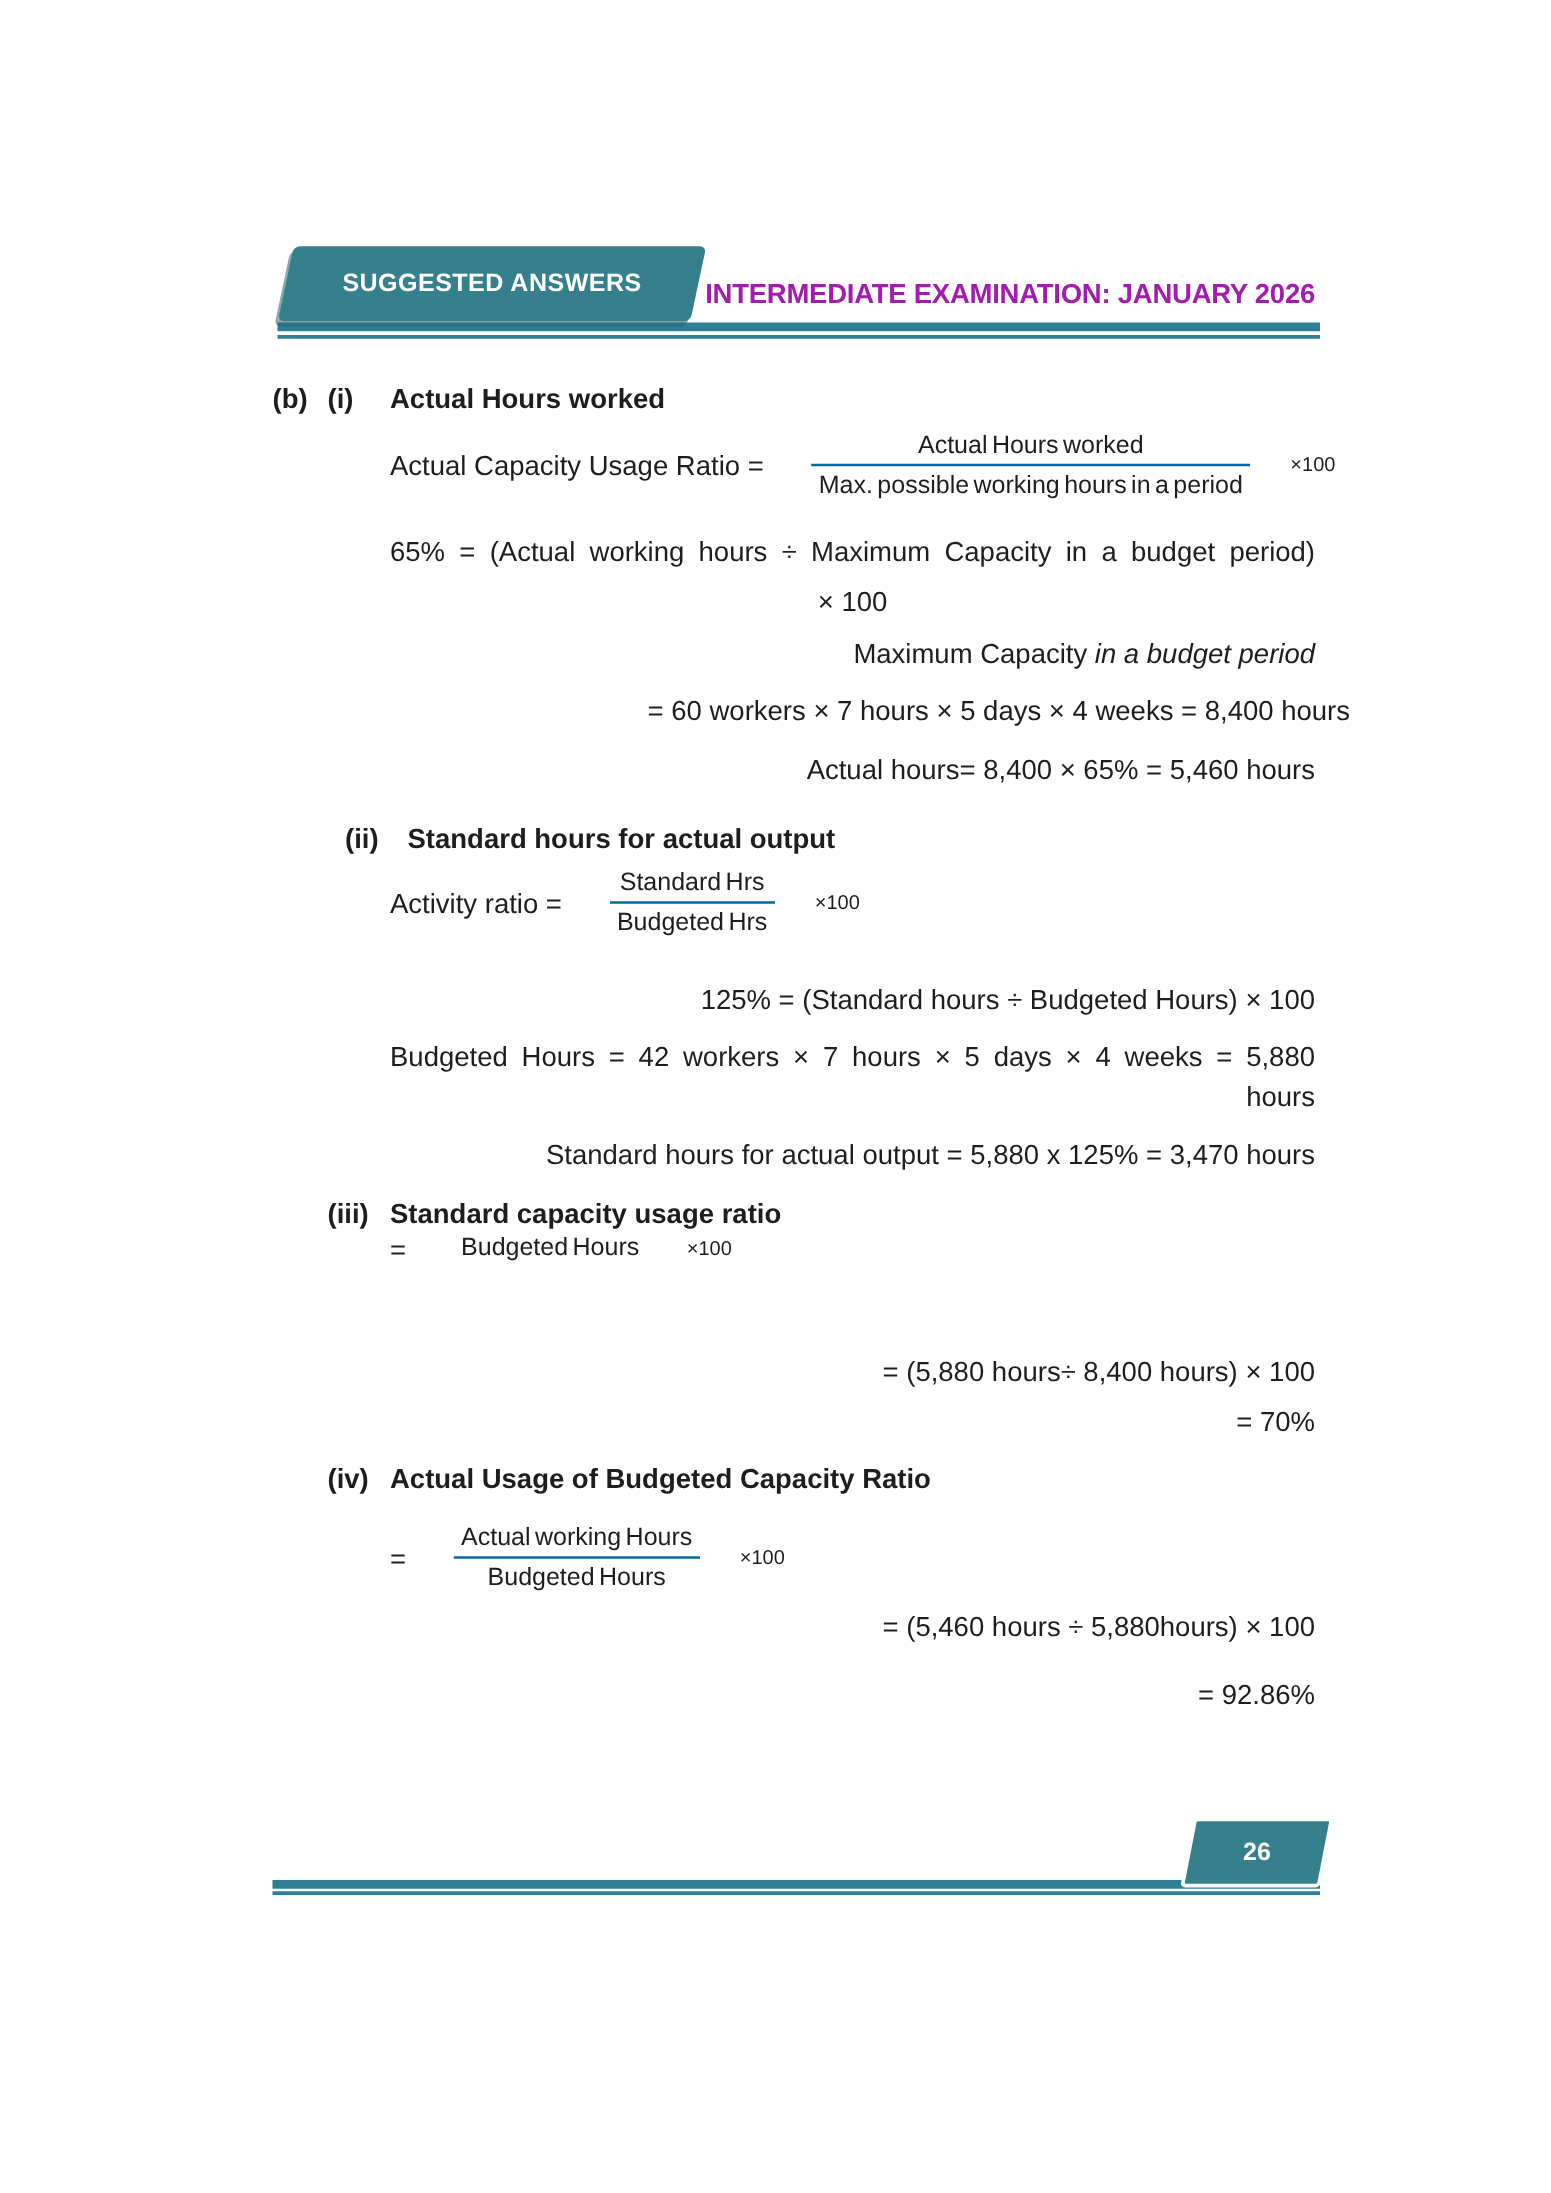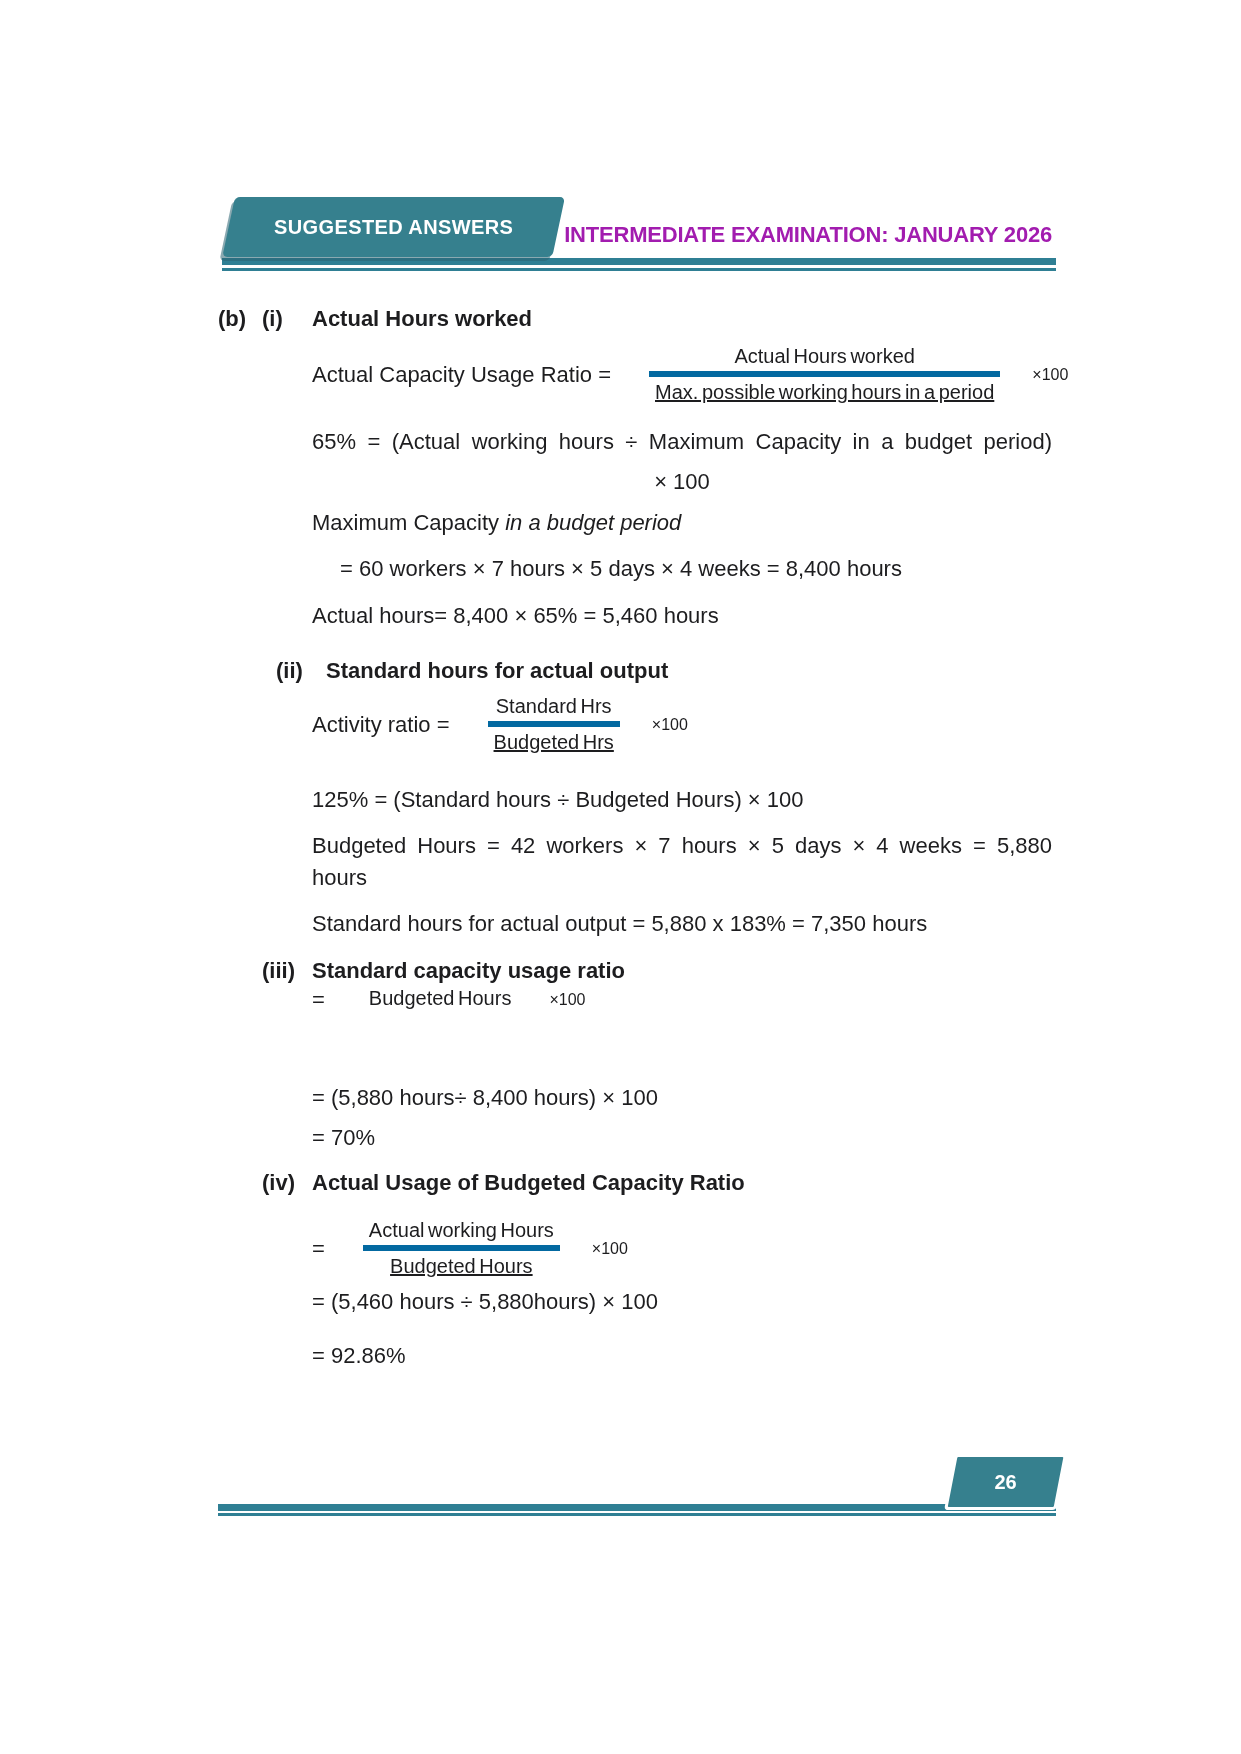--- a/index.html
+++ b/index.html
@@ -28,42 +28,42 @@
     position:absolute;top:222px;right:189px;width:600px;
     text-align:right;font-size:22px;font-weight:bold;letter-spacing:-0.2px;
     color:#a21caf;z-index:2;
   }
   .rule{position:absolute;background:#2F7F94;z-index:1;}
   .hdr-rule-thick{left:222px;top:258px;width:834px;height:7px;}
   .hdr-rule-thin{left:222px;top:268px;width:834px;height:3px;}
   
   .para{
     position:absolute;left:312px;width:740px;
-    font-size:22px;line-height:32px;
+    font-size:22px;line-height:32px;text-align:right;
   }
   .just{text-align:justify;text-align-last:justify;}
   .center{text-align:center;}
   .hrow{
     position:absolute;display:flex;
     font-size:22px;font-weight:bold;line-height:26px;
   }
   .hrow .part{width:44px;}
   .hrow .num{width:50px;}
   .eq{
     position:absolute;left:312px;display:flex;align-items:center;
     font-size:22px;
     gap:28px;
   }
   .frac{
     display:inline-flex;flex-direction:column;text-align:center;
     font-size:20px;line-height:25px;word-spacing:-2px;
     margin:0 4px 0 10px;
   }
   .frac .num-t{padding:0 6px 2px;}
-  .frac .den-t{border-top:6px solid #0369a1;padding:3px 6px 0;text-decoration:underline;}
+  .frac .den-t{border-top:2px solid #0369a1;padding:3px 6px 0;}
   .mult{font-size:16px;word-spacing:-3px;}
   .it{font-style:italic;}
   
   .ftr-rule-thick{left:218px;top:1504px;width:838px;height:7px;}
   .ftr-rule-thin{left:218px;top:1513px;width:838px;height:3px;}
   .page-badge{
     position:absolute;left:955px;top:1454px;width:112px;height:56px;
     box-sizing:border-box;background:#36808E;border:3px solid #ffffff;border-radius:4px;
     transform:skewX(-11deg);transform-origin:top left;
     z-index:4;
@@ -121,21 +121,21 @@
     <span class="frac">
       <span class="num-t">Standard Hrs</span>
       <span class="den-t">Budgeted Hrs</span>
     </span>
     <span class="mult">×100</span>
   </div>
 
   <div class="para" style="top:784px;">125% = (Standard hours ÷ Budgeted Hours) × 100</div>
   <div class="para just" style="top:830px;">Budgeted Hours = 42 workers × 7 hours × 5 days × 4 weeks = 5,880</div>
   <div class="para" style="top:862px;">hours</div>
-  <div class="para" style="top:908px;">Standard hours for actual output = 5,880 x 183% = 7,350 hours</div>
+  <div class="para" style="top:908px;">Standard hours for actual output = 5,880 x 125% = 3,470 hours</div>
 
   <div class="hrow" style="left:262px;top:958px;">
     <span class="num">(iii)</span>
     <span>Standard capacity usage ratio</span>
   </div>
 
   <div class="eq" style="top:986px;">
     <span>=</span>
     <span class="frac">
       <span class="num-t">Budgeted Hours</span>

